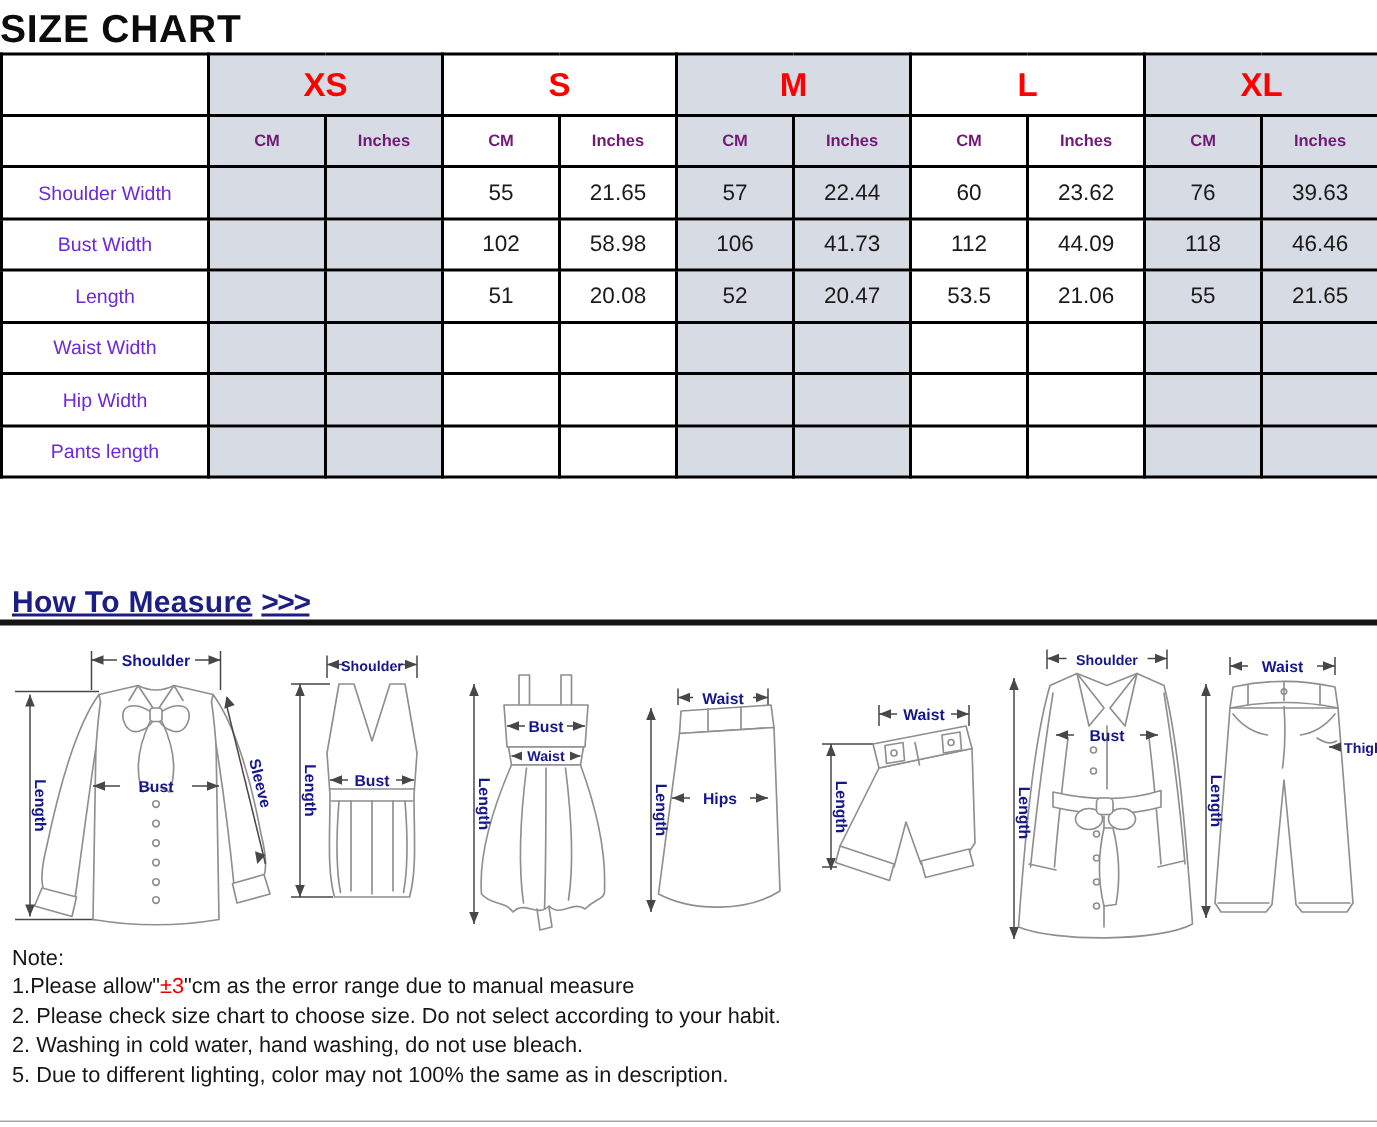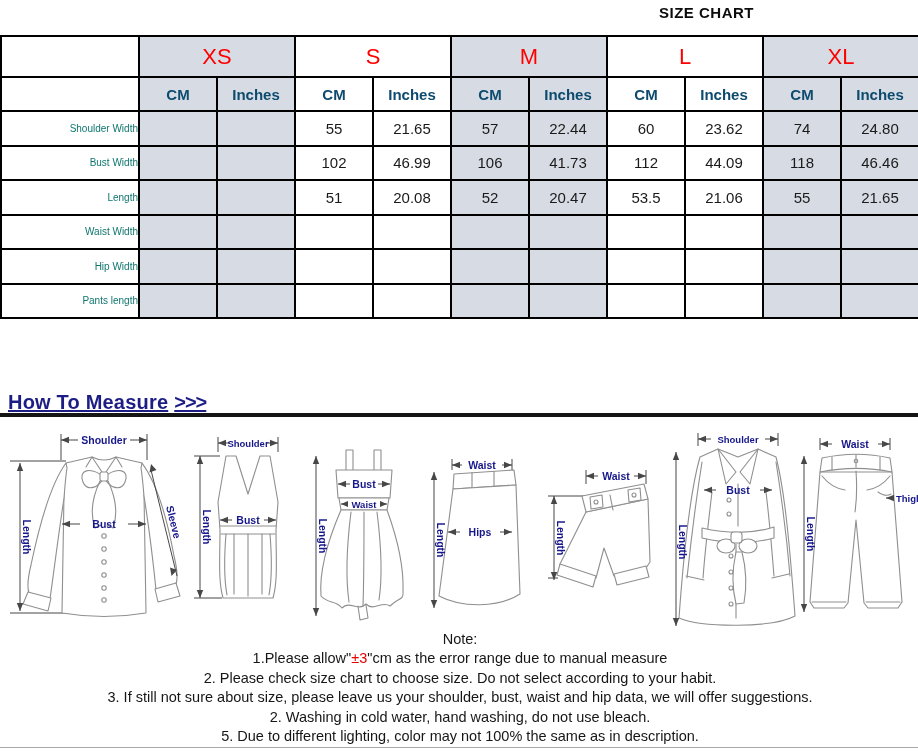--- a/index.html
+++ b/index.html
@@ -2,39 +2,39 @@
 <html><head>
 <meta charset="utf-8">
 <style>
   html,body{margin:0;padding:0;}
   body{
     width:918px;height:751px;position:relative;background:#fff;
     font-family:"Liberation Sans",sans-serif;color:#000;overflow:hidden;
   }
   
   .page-title{
-    position:absolute;top:4px;left:0;width:754px;text-align:right;
-    font-size:15px;font-weight:bold;letter-spacing:.5px;color:#0c0c0c;
+    position:absolute;top:4px;left:0;width:754px;text-align:left;
+    font-size:26px;font-weight:bold;letter-spacing:.5px;color:#0c0c0c;
   }
   
   table.size-chart{
     position:absolute;top:35px;left:0;width:918px;
     border-collapse:collapse;table-layout:fixed;
   }
   table.size-chart td,table.size-chart th{
     border:2px solid #000;text-align:center;vertical-align:middle;
     padding:0;overflow:hidden;white-space:nowrap;
   }
   col.label-col{width:138px;}
   col.data-col{width:78px;}
   .shaded{background:#d7dce4;}
-  tr.size-row th{height:39px;font-size:22px;font-weight:normal;color:#fe0000;}
-  tr.unit-row td{height:32px;font-size:15px;font-weight:bold;color:#0c4a6e;margin-left:17px;}
+  tr.size-row th{height:39px;font-size:22px;font-weight:bold;color:#fe0000;}
+  tr.unit-row td{height:32px;font-size:11px;font-weight:bold;color:#701a75;margin-left:17px;}
   tr.data-row td{height:32.5px;font-size:15px;color:#1a1a1a;}
-  tr.data-row td.rowlabel{font-size:10px;color:#0f766e;text-align:right;}
+  tr.data-row td.rowlabel{font-size:13px;color:#6d28d9;}
   
   .measure-heading{
     position:absolute;top:391px;left:8px;font-size:20px;font-weight:bold;
     color:#1d1d86;letter-spacing:.2px;text-decoration:underline;
   }
   .measure-heading .arrows{margin-left:6px;letter-spacing:-1px;}
   .divider-rule{position:absolute;top:413px;left:0;width:918px;height:4px;background:#151515;}
   .bottom-rule{position:absolute;top:747px;left:0;width:918px;height:1px;background:#a8a8a8;}
   
   .drawings{position:absolute;top:428px;left:0;width:820px;height:205px;}
@@ -43,21 +43,21 @@
   .gf{stroke:#8f8f8f;stroke-width:1.1;fill:#fff;stroke-linejoin:round;}
   .d {stroke:#474747;stroke-width:1;fill:none;}
   .ah{fill:#474747;stroke:none;}
   text.lbl{
     fill:#17178c;font-weight:bold;font-size:10.5px;
     font-family:"Liberation Sans",sans-serif;text-anchor:middle;
   }
   text.lbl.small{font-size:9.5px;}
   
   .notes{position:absolute;top:630px;left:8px;width:904px;font-size:14.5px;line-height:19.4px;color:#161616;}
-  .notes p{margin:0;text-align:center;}
+  .notes p{margin:0;}
   .red{color:#e60000;}
 </style>
 </head>
 <body>
 
 <div class="page-title">SIZE CHART</div>
 
 <table class="size-chart">
   <colgroup>
     <col class="label-col">
@@ -97,29 +97,29 @@
   <tr class="data-row">
     <td class="rowlabel">Shoulder Width</td>
     <td class="shaded"></td>
     <td class="shaded"></td>
     <td>55</td>
     <td>21.65</td>
     <td class="shaded">57</td>
     <td class="shaded">22.44</td>
     <td>60</td>
     <td>23.62</td>
-    <td class="shaded">74</td>
-    <td class="shaded">24.80</td>
+    <td class="shaded">76</td>
+    <td class="shaded">39.63</td>
   </tr>
   <tr class="data-row">
     <td class="rowlabel">Bust Width</td>
     <td class="shaded"></td>
     <td class="shaded"></td>
     <td>102</td>
-    <td>46.99</td>
+    <td>58.98</td>
     <td class="shaded">106</td>
     <td class="shaded">41.73</td>
     <td>112</td>
     <td>44.09</td>
     <td class="shaded">118</td>
     <td class="shaded">46.46</td>
   </tr>
   <tr class="data-row">
     <td class="rowlabel">Length</td>
     <td class="shaded"></td>
@@ -359,18 +359,17 @@
     <text class="lbl small" x="98" y="68" style="text-anchor:start">Thigh</text>
     <text class="lbl" x="9" y="100" transform="rotate(90 9 100)">Length</text>
   </svg>
 
 </div>
 
 <div class="notes">
   <p>Note:</p>
   <p><span>1.Please allow"</span><span class="red">±3</span><span>"cm as the error range due to manual measure</span></p>
   <p>2. Please check size chart to choose size. Do not select according to your habit.</p>
-  <p>3. If still not sure about size, please leave us your shoulder, bust, waist and hip data, we will offer suggestions.</p>
   <p>2. Washing in cold water, hand washing, do not use bleach.</p>
   <p>5. Due to different lighting, color may not 100% the same as in description.</p>
 </div>
 
 <div class="bottom-rule"></div>
 
 </body></html>

